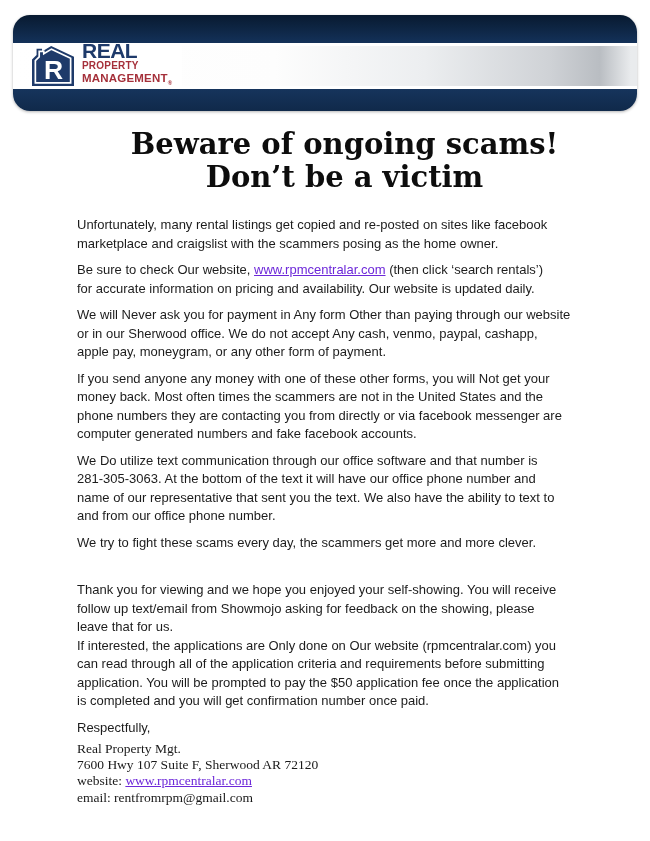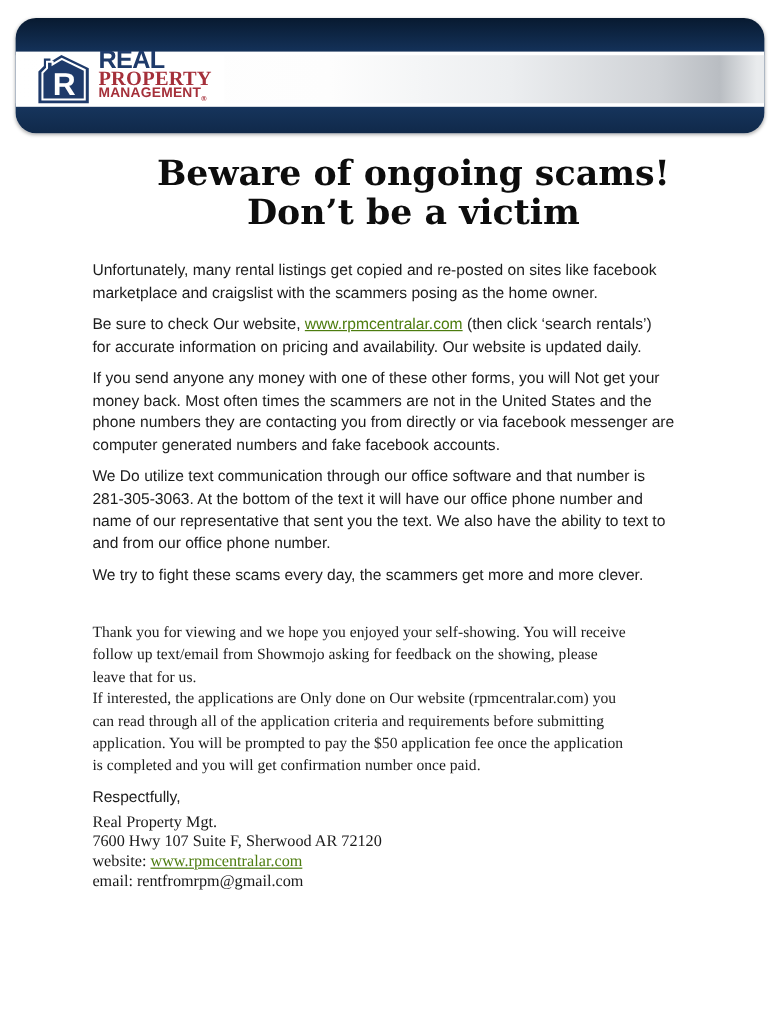--- a/index.html
+++ b/index.html
@@ -17,37 +17,37 @@
   }
   .stripe{position:absolute;left:0;right:0;top:28px;height:46px;background:#ffffff;}
   .stripe-inner{
     position:absolute;left:0;right:0;top:3px;height:40px;
     background:linear-gradient(90deg,#ffffff 0%,#fdfdfd 42%,#eceef0 66%,#cfd2d6 86%,#b9bdc2 94%,#e9ebed 99%);
   }
   .logo{position:absolute;left:18px;top:1px;display:flex;align-items:center;gap:7px;background:#fff;padding:0 10px 0 0;height:44px;}
   .logo-icon{display:block;width:44px;height:42px;}
   .logo-text{display:flex;flex-direction:column;justify-content:flex-start;}
   .lt1{font-weight:700;font-size:21px;line-height:19px;color:#1e3a6a;letter-spacing:-0.5px;}
-  .lt2{font-weight:700;font-size:17px;line-height:12px;color:#a5303a;letter-spacing:0.2px;font-family:Liberation Serif, serif;}
+  .lt2{font-weight:700;font-size:10px;line-height:12px;color:#a5303a;letter-spacing:0.2px;}
   .lt3{font-weight:700;font-size:11.5px;line-height:13px;color:#a5303a;letter-spacing:0.2px;}
   .reg{font-size:6px;vertical-align:sub;}
 
   
   .title{
     margin:17px 0 0;padding:0;text-align:center;
     font-family:"DejaVu Serif",serif;font-weight:700;
     font-size:29px;line-height:33px;color:#0d0d0d;
   }
   .tline{display:block;padding-left:39px;}
 
   
   .content{margin:22px 20px 0 77px;width:553px;font-size:13px;line-height:18.5px;}
   .content p{margin:0 0 8px;white-space:pre-wrap;}
-  .content p.gap-top{margin-top:29px;font-family:Liberation Serif, serif;}
-  a.link{color:#4d7c0f;text-decoration:underline;cursor:pointer;}
+  .content p.gap-top{margin-top:29px;}
+  a.link{color:#6d28d9;text-decoration:underline;cursor:pointer;}
 
   
   .signature{margin:5px 0 0 77px;}
   .resp{font-size:13px;line-height:18px;margin-bottom:4px;}
   .serif{font-family:"Liberation Serif",serif;font-size:13.5px;line-height:16.4px;color:#191919;}
   .serif .prewrap{white-space:pre-wrap;}
 </style>
 </head>
 <body>
 
@@ -78,20 +78,23 @@
   <h1 class="title">
     <span class="tline">Beware of ongoing scams!</span>
     <span class="tline">Don’t be a victim</span>
   </h1>
 
   <div class="content">
     <p>Unfortunately, many rental listings get copied and re-posted on sites like facebook
 marketplace and craigslist with the scammers posing as the home owner.</p>
     <p><span>Be sure to check Our website, </span><a class="link" href="#">www.rpmcentralar.com</a><span> (then click ‘search rentals’)
 for accurate information on pricing and availability. Our website is updated daily.</span></p>
+    <p>We will Never ask you for payment in Any form Other than paying through our website
+or in our Sherwood office. We do not accept Any cash, venmo, paypal, cashapp,
+apple pay, moneygram, or any other form of payment.</p>
     <p>If you send anyone any money with one of these other forms, you will Not get your
 money back. Most often times the scammers are not in the United States and the
 phone numbers they are contacting you from directly or via facebook messenger are
 computer generated numbers and fake facebook accounts.</p>
     <p>We Do utilize text communication through our office software and that number is
 281-305-3063. At the bottom of the text it will have our office phone number and
 name of our representative that sent you the text. We also have the ability to text to
 and from our office phone number.</p>
     <p>We try to fight these scams every day, the scammers get more and more clever.</p>
     <p class="gap-top">Thank you for viewing and we hope you enjoyed your self-showing. You will receive

